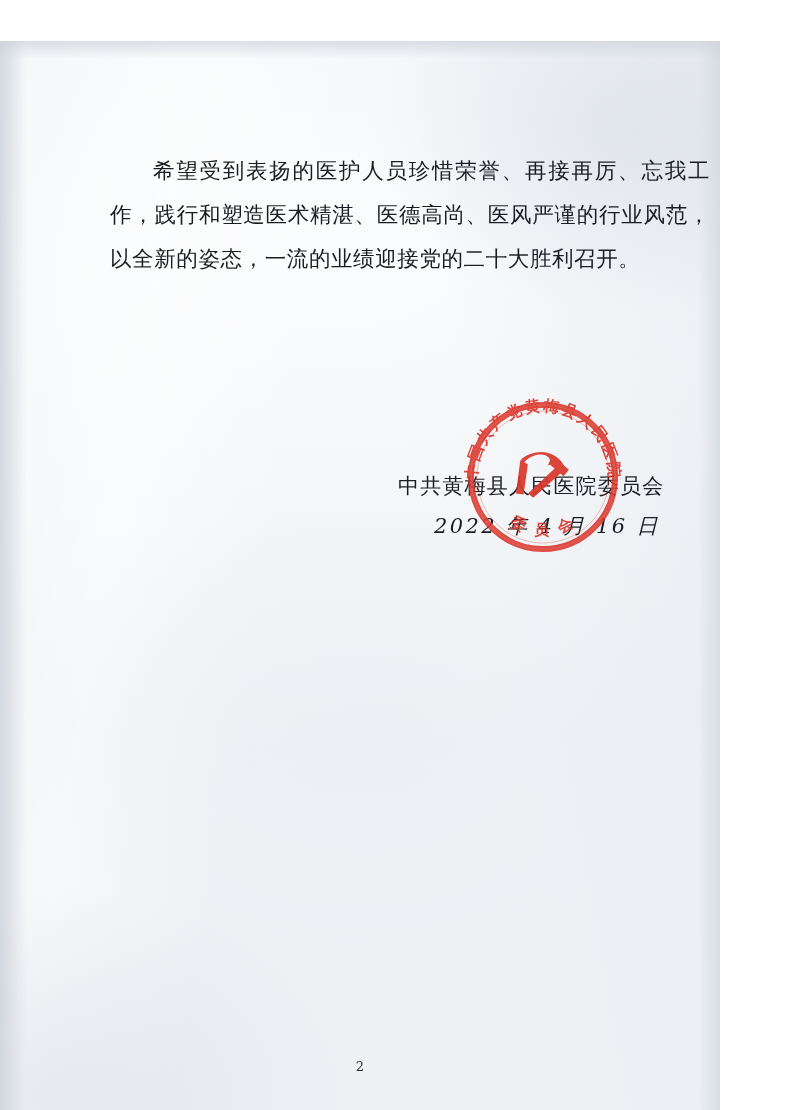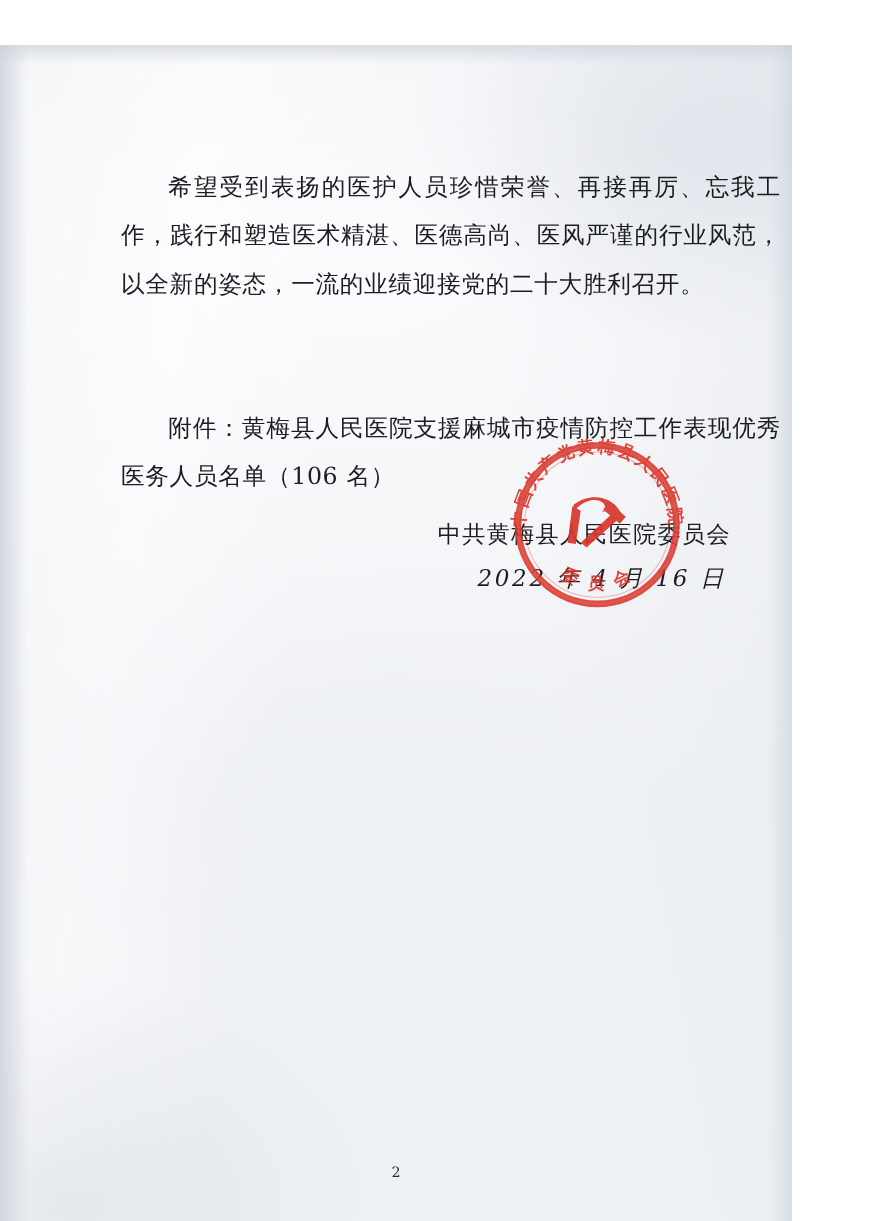--- a/index.html
+++ b/index.html
@@ -147,21 +147,20 @@
   <div class="paper-shade-a"></div>
   <div class="paper-shade-b"></div>
   <div class="edge-left"></div>
   <div class="edge-right"></div>
   <div class="edge-top"></div>
   <div class="edge-bottom"></div>
 
   <div class="content">
     <p class="para indent">希望受到表扬的医护人员珍惜荣誉、再接再厉、忘我工作，践行和塑造医术精湛、医德高尚、医风严谨的行业风范，以全新的姿态，一流的业绩迎接党的二十大胜利召开。</p>
     <div class="spacer"></div>
-    <p class="para indent">附件：黄梅县人民医院支援麻城市疫情防控工作表现优秀医务人员名单（106 名）</p>
   </div>
 
   <div class="signature-block">
     <div class="sign-org">中共黄梅县人民医院委员会</div>
     <div class="sign-date">2022 年 4 月 16 日</div>
   </div>
 
   <div class="seal">
     <svg width="182" height="182" viewBox="0 0 182 182" xmlns="http://www.w3.org/2000/svg">
       <defs>

